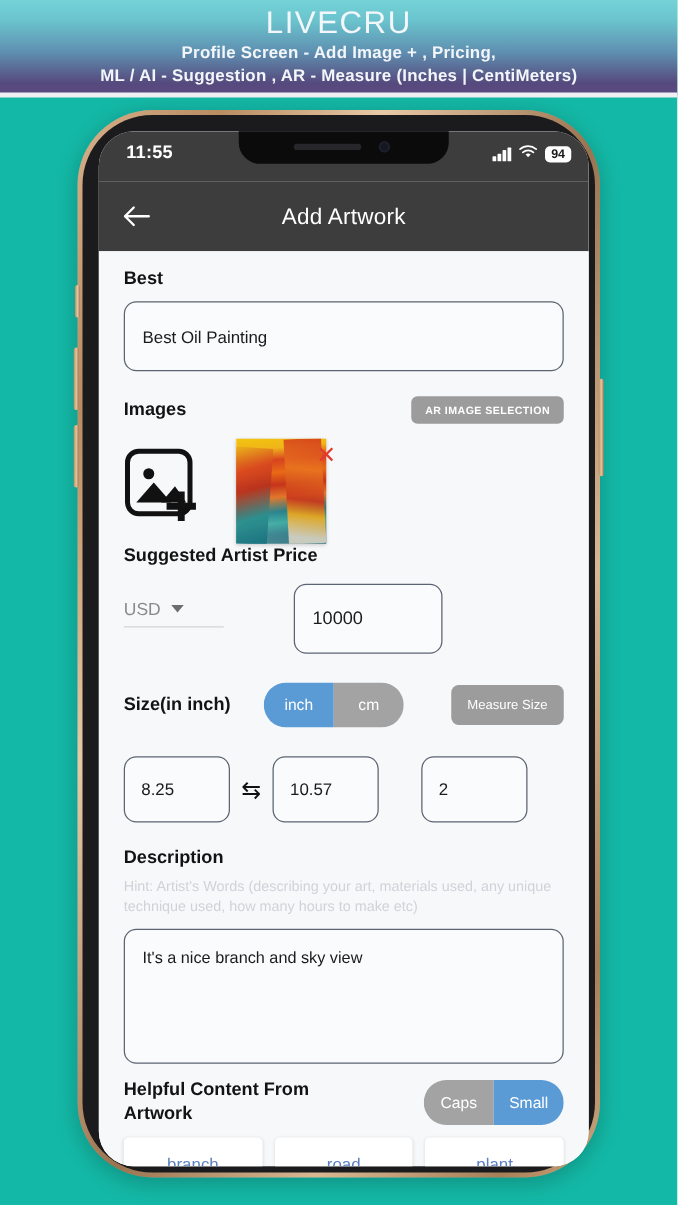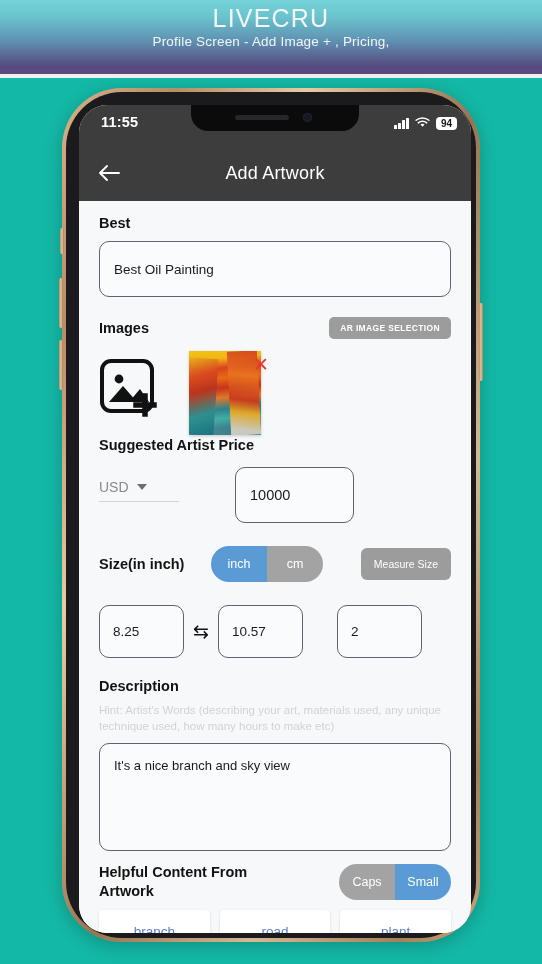--- a/index.html
+++ b/index.html
@@ -16,21 +16,21 @@
     position: absolute; left: 0; top: 0; width: 542px; height: 76px;
     background: linear-gradient(180deg, #75d3d8 0%, #6ac3cd 22%, #5f8fb0 55%, #56497d 88%, #5b4c80 100%);
     text-align: center; color: #ffffff;
     padding-top: 3px;
   }
   .banner-title {
     font-size: 25px; letter-spacing: 1.2px; font-weight: 400;
     line-height: 30px; color:#f3f7fb;
   }
   .banner-sub {
-    font-size: 13.5px; line-height: 18.5px; font-weight: 400; color: #f2f5f9;
+    font-size: 13.5px; line-height: 18.5px; font-weight: 700; color: #f2f5f9;
     letter-spacing: .2px;
   }
   .banner-rule {
     position:absolute; left:0; top:74px; width:542px; height:4px;
     background:#efeff4;
   }
 
   
   .phone-outer {
     position: absolute; left: 62px; top: 88px;
@@ -233,20 +233,21 @@
   }
 </style>
 </head>
 <body>
 
 <div id="root">
 
   <div class="banner">
     <div class="banner-title">LIVECRU</div>
     <div class="banner-sub">Profile Screen - Add Image + , Pricing,</div>
+    <div class="banner-sub">ML / AI - Suggestion , AR - Measure (Inches | CentiMeters)</div>
   </div>
   <div class="banner-rule"></div>
 
   <div class="phone-outer">
     <div class="btn-side btn-mute"></div>
     <div class="btn-side btn-vup"></div>
     <div class="btn-side btn-vdn"></div>
     <div class="btn-side btn-pwr"></div>
 
     <div class="phone-band">

